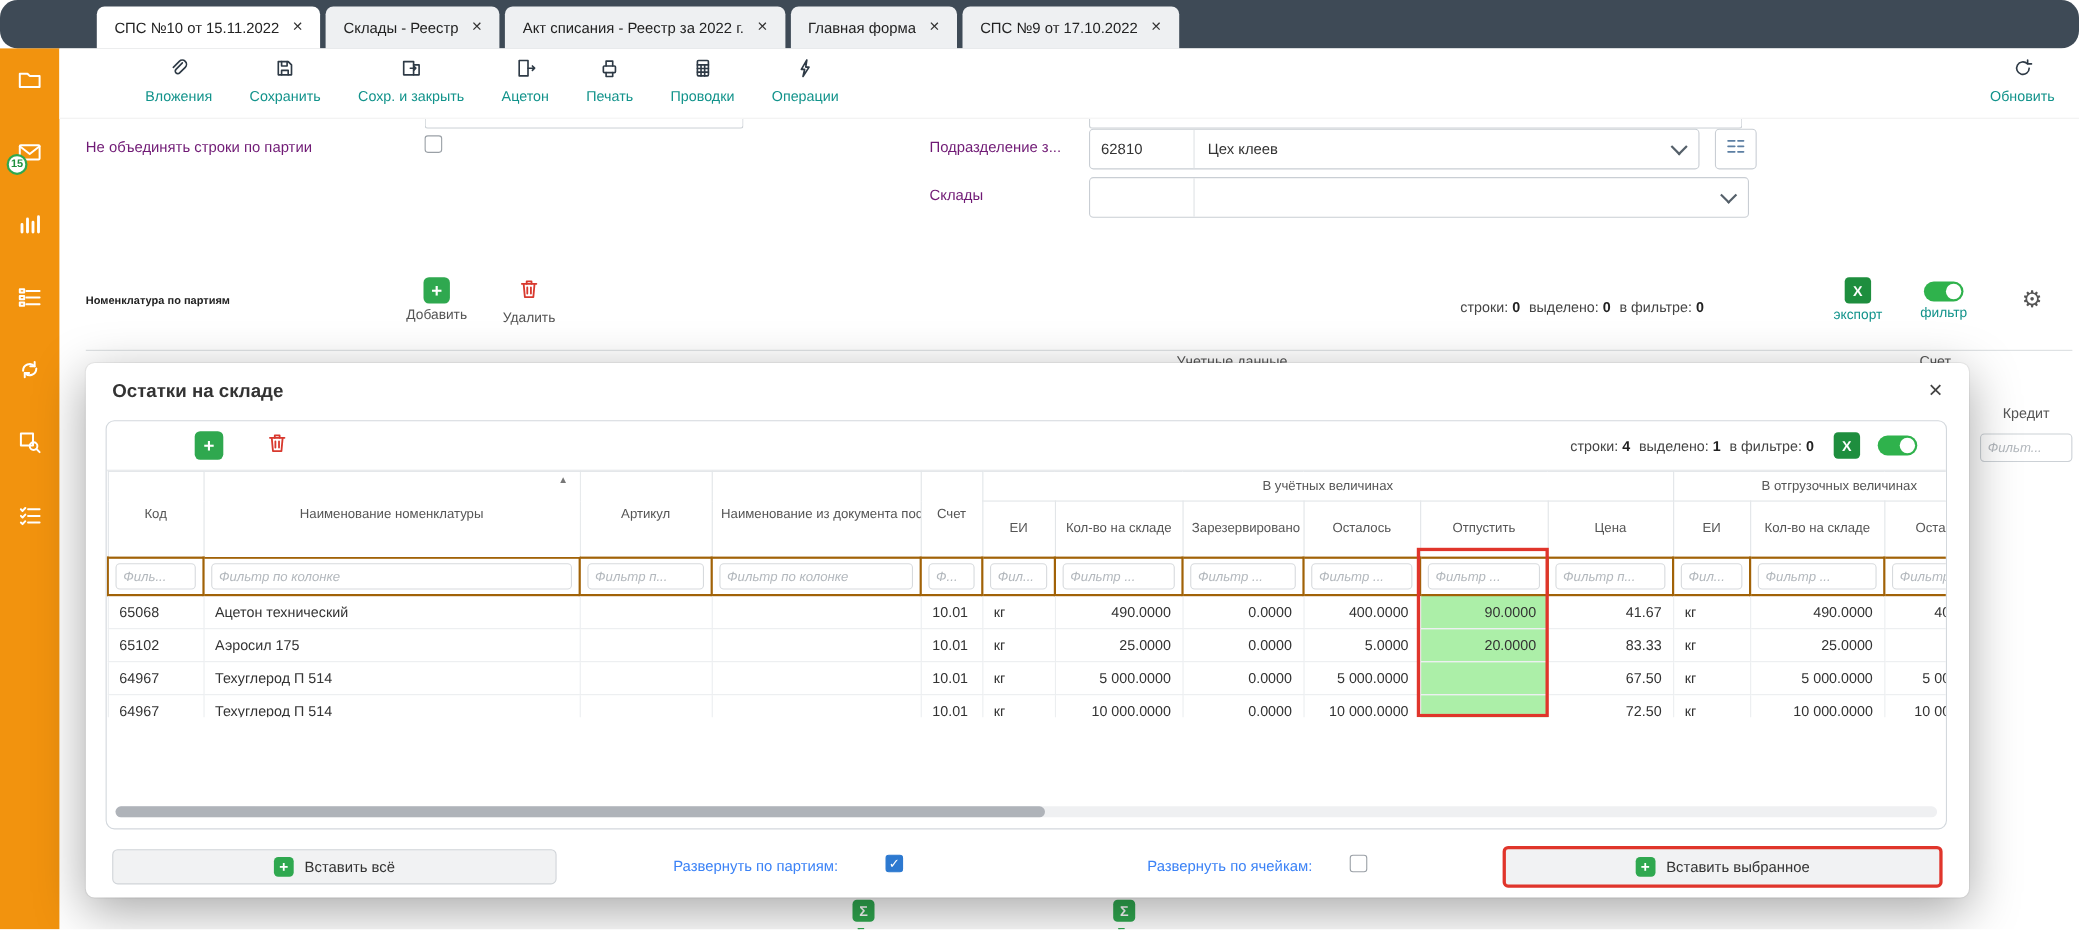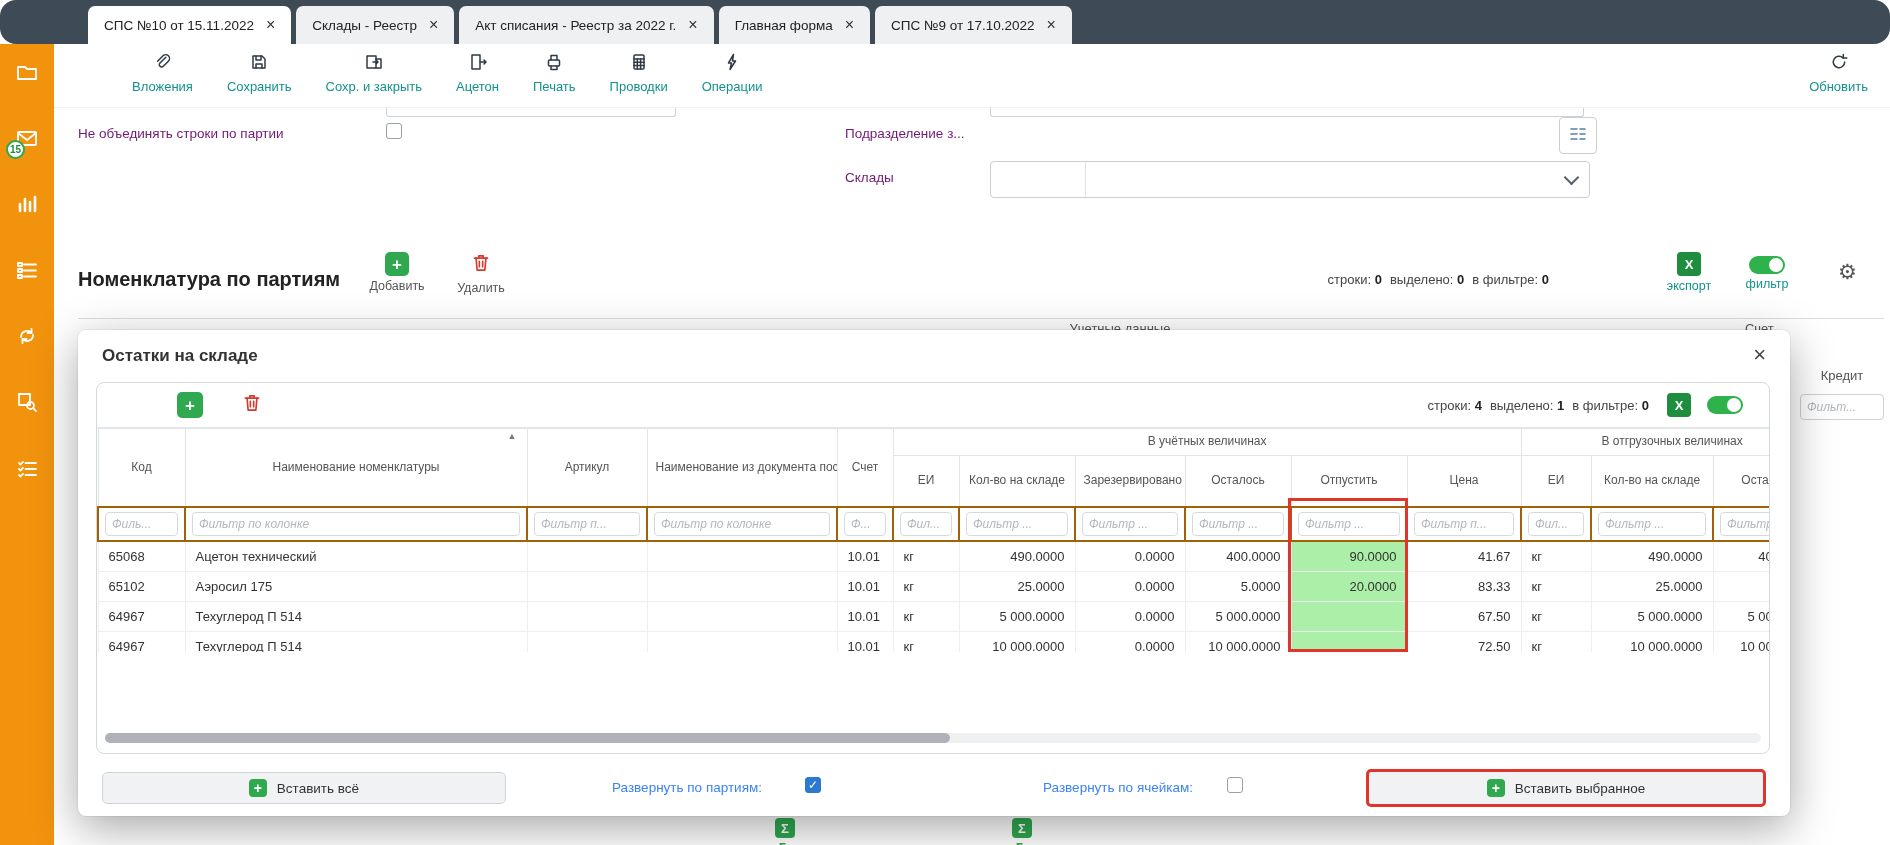--- a/index.html
+++ b/index.html
@@ -55,21 +55,21 @@
   .treebtn svg{stroke:#5C7FA3;fill:none;stroke-width:1.6;stroke-linecap:round;}
 
   
   .collapsebar{position:absolute;left:54px;top:210px;right:0;height:30px;background:#F1F3F5;
                border-top:1px solid #e3e6e9;border-bottom:1px solid #e3e6e9;display:flex;
                align-items:center;padding-left:24px;box-sizing:border-box;cursor:pointer;}
   .collapsebar .t{font-weight:bold;font-size:14px;color:#333;}
   .collapsebar .chevron{position:absolute;right:30px;top:12px;}
 
   
-  .section-title{position:absolute;left:78px;top:268px;font-weight:bold;font-size:20px;color:#222;}
+  .section-title{position:absolute;left:78px;top:268px;font-weight:bold;font-size:10px;color:#222;}
   .icon-btn-group{position:absolute;width:74px;display:flex;flex-direction:column;align-items:center;
                   gap:3px;cursor:pointer;}
   .icon-btn-group .cap{font-size:12.5px;color:#555;}
   .icon-btn-group .cap.teal{color:#12938B;}
   .plusbtn{width:24px;height:24px;background:#2FA84F;border-radius:5px;color:#fff;font-weight:bold;
            font-size:17px;line-height:1;display:flex;align-items:center;justify-content:center;cursor:pointer;}
   .trash svg{stroke:#D8392E;fill:none;stroke-width:1.5;stroke-linecap:round;stroke-linejoin:round;}
   .xbtn{width:24px;height:24px;background:#1E8E3E;border-radius:4px;color:#fff;font-weight:bold;
         font-size:13px;display:flex;align-items:center;justify-content:center;cursor:pointer;}
   .toggle{width:36px;height:18px;border-radius:9px;background:#2FB24C;position:relative;cursor:pointer;}
@@ -274,20 +274,25 @@
     </div>
   </div>
 
   <div class="partfield" style="left:386px;width:288px"></div>
   <div class="partfield" style="left:990px;width:592px"></div>
 
   <span class="lbl-static" style="left:78px;top:126px">Не объединять строки по партии</span>
   <span class="cb abs" style="left:386px;top:123px"></span>
 
   <span class="lbl-static" style="left:845px;top:126px">Подразделение з...</span>
+  <div class="combo" style="left:990px;top:117px;width:555px">
+    <div class="code">62810</div>
+    <div class="val">Цех клеев</div>
+    <span class="chevron chev"></span>
+  </div>
   <div class="treebtn">
     <span><svg width="20" height="20" viewBox="0 0 20 20">
           <path d="M3 5h6M3 10h6M3 15h6"></path>
           <path d="M12 5h5M12 10h5M12 15h5"></path>
         </svg></span>
   </div>
 
   <span class="lbl-static" style="left:845px;top:170px">Склады</span>
   <div class="combo" style="left:990px;top:161px;width:600px">
     <div class="code"></div>

